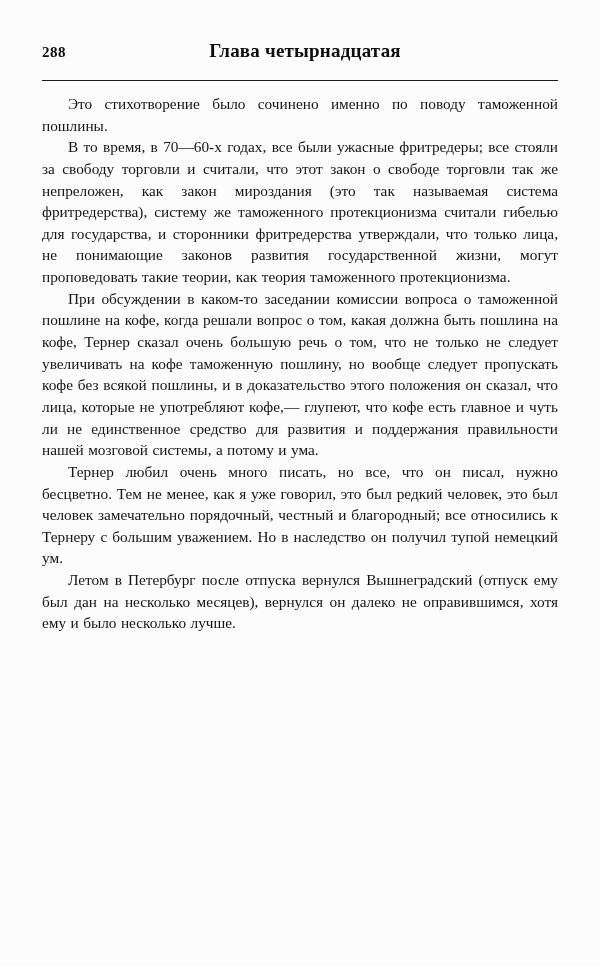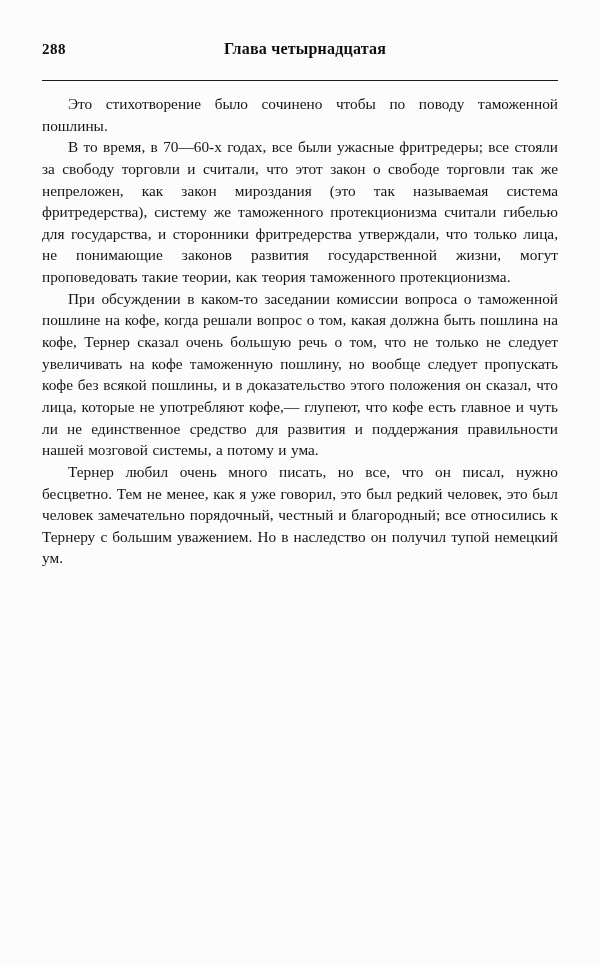--- a/index.html
+++ b/index.html
@@ -33,21 +33,21 @@
   .folio {
     font-size: 15px;
     font-weight: bold;
     letter-spacing: 0.5px;
     width: 70px;
     color: #0d0d0d;
   }
   .running-title {
     flex: 1;
     text-align: center;
-    font-size: 16px;
+    font-size: 19px;
     font-weight: bold;
     letter-spacing: 0.2px;
     color: #0d0d0d;
     padding-right: 60px;
   }
   .rule {
     border: 0;
     border-top: 1.3px solid #1a1a1a;
     margin: 0 0 12px 0;
     width: 516px;
@@ -80,19 +80,20 @@
 <div class="page">
 
   <div class="header">
     <div class="folio">288</div>
     <div class="running-title">Глава четырнадцатая</div>
   </div>
 
   <hr class="rule">
 
   <div class="body-text">
-    <p>Это стихотворение было сочинено чтобы по поводу таможенной пошлины.</p>
+    <p>Это стихотворение было сочинено именно по поводу таможенной пошлины.</p>
     <p>В то время, в 70—60-х годах, все были ужасные фритредеры; все стояли за свободу торговли и считали, что этот закон о свободе торговли так же непреложен, как закон мироздания (это так называемая система фритредерства), систему же таможенного протекционизма считали гибелью для государства, и сторонники фритредерства утверждали, что только лица, не понимающие законов развития государственной жизни, могут проповедовать такие теории, как теория таможенного протекционизма.</p>
     <p>При обсуждении в каком-то заседании комиссии вопроса о таможенной пошлине на кофе, когда решали вопрос о том, какая должна быть пошлина на кофе, Тернер сказал очень большую речь о том, что не только не следует увеличивать на кофе таможенную пошлину, но вообще следует пропускать кофе без всякой пошлины, и в доказательство этого положения он сказал, что лица, которые не употребляют кофе,— глупеют, что кофе есть главное и чуть ли не единственное средство для развития и поддержания правильности нашей мозговой системы, а потому и ума.</p>
     <p>Тернер любил очень много писать, но все, что он писал, нужно бесцветно. Тем не менее, как я уже говорил, это был редкий человек, это был человек замечательно порядочный, честный и благородный; все относились к Тернеру с большим уважением. Но в наследство он получил тупой немецкий ум.</p>
+    <p>Летом в Петербург после отпуска вернулся Вышнеградский (отпуск ему был дан на несколько месяцев), вернулся он далеко не оправившимся, хотя ему и было несколько лучше.</p>
   </div>
 
 </div>
 
 </body></html>

